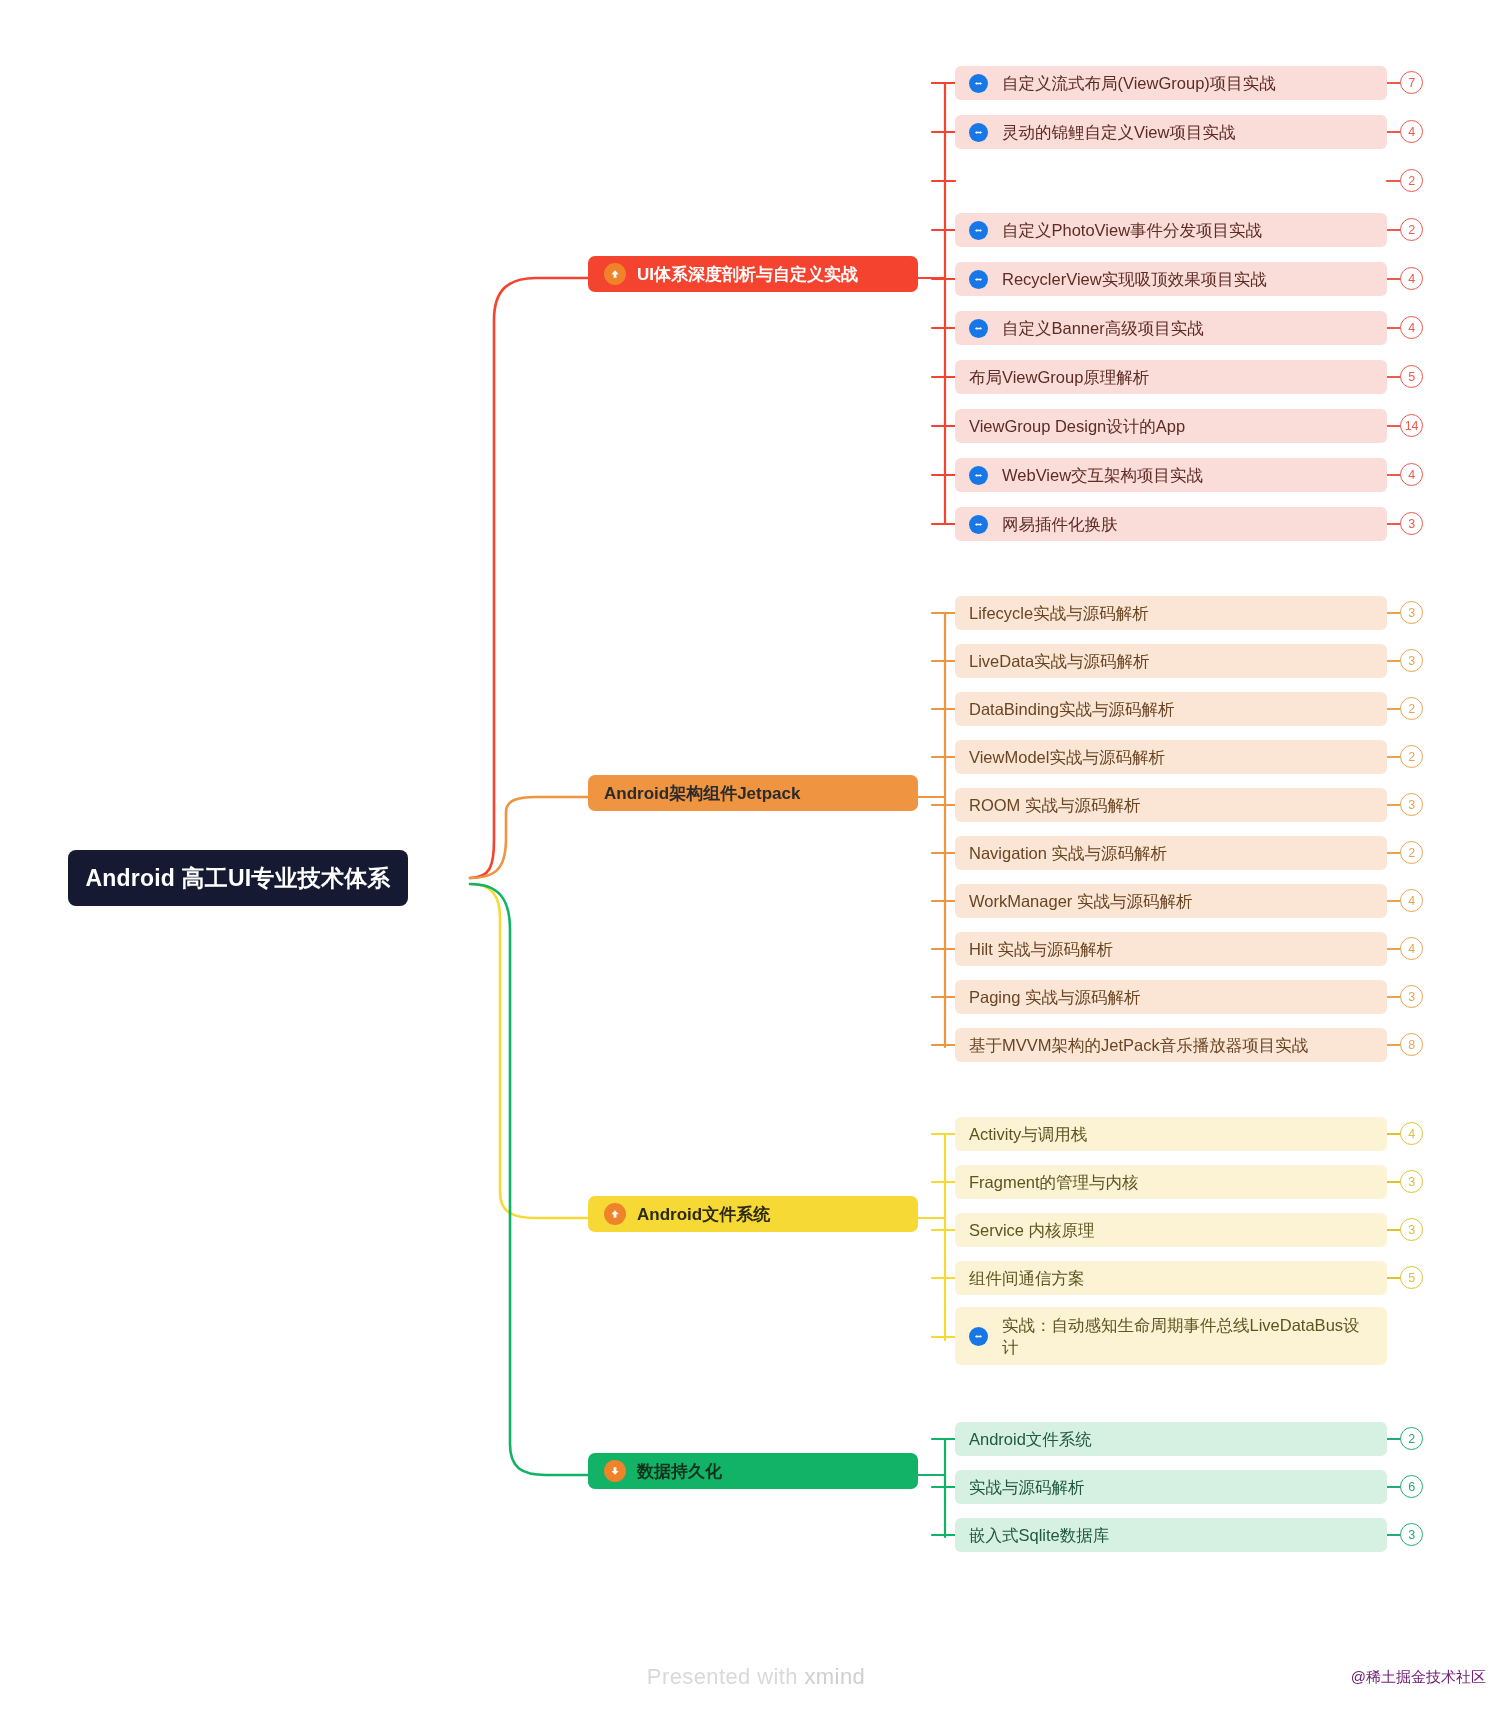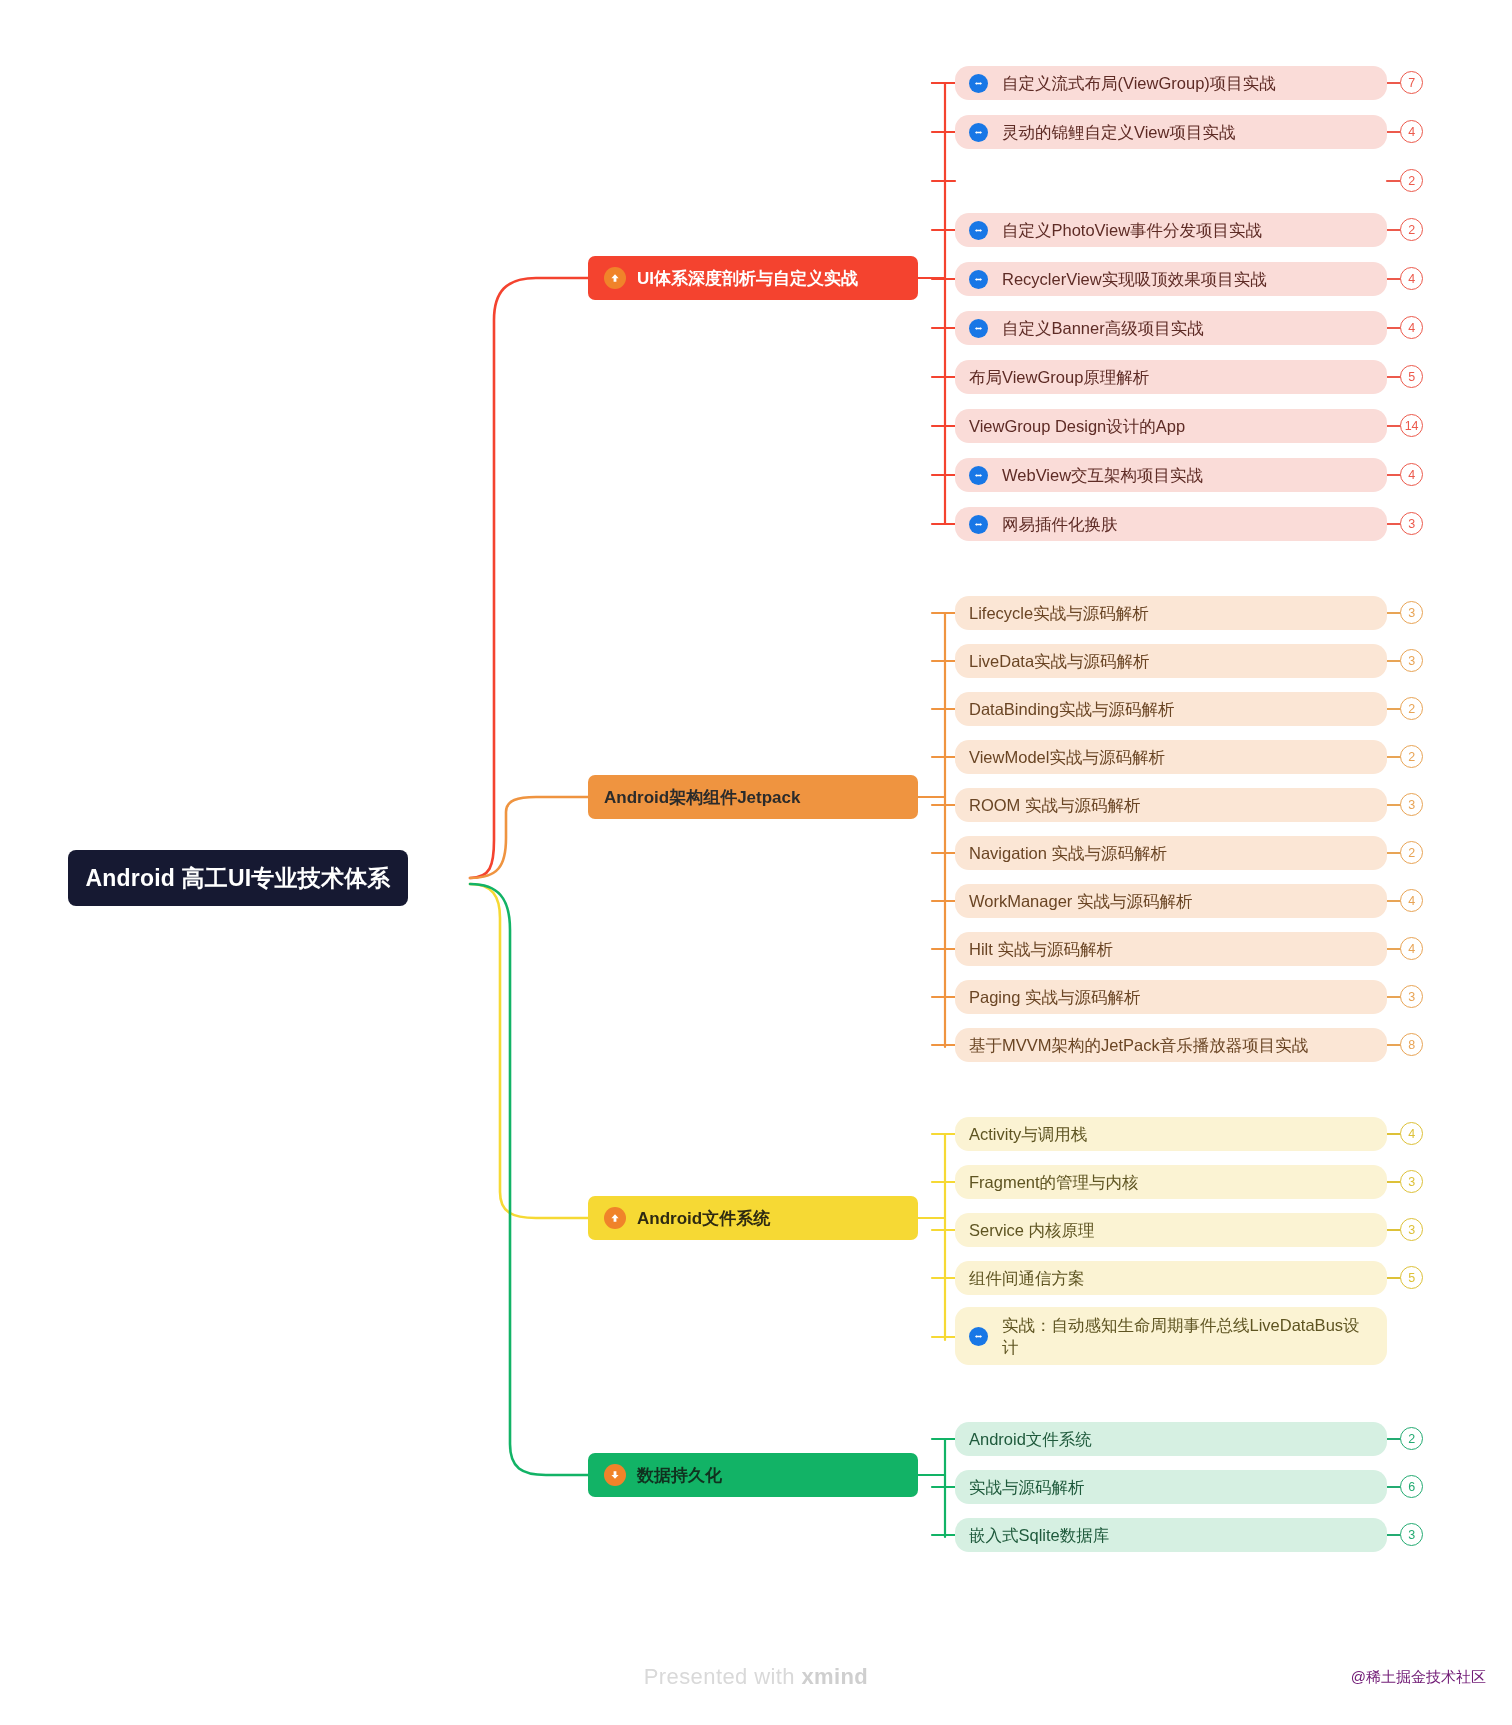--- a/index.html
+++ b/index.html
@@ -34,21 +34,21 @@
     color: #ffffff;
     font-size: 23px;
     font-weight: 700;
     letter-spacing: .2px;
     white-space: nowrap;
   }
 
   
   .branch {
     position: absolute;
-    height: 44px;
+    height: 36px;
     border-radius: 7px;
     display: flex; align-items: center;
     padding: 0 16px;
     font-size: 17px;
     font-weight: 700;
     white-space: nowrap;
   }
   .branch .btxt { line-height: 1; }
 
   .branch-ui      { left: 588px; top: 256px;  width: 330px; background: #f4432f; color: #ffffff; }
@@ -65,21 +65,21 @@
     flex: 0 0 22px;
   }
   .arrow-ico svg { display: block; }
 
   
   .leaf {
     position: absolute;
     left: 955px;
     width: 432px;
     min-height: 34px;
-    border-radius: 14px;
+    border-radius: 6px;
     display: flex; align-items: center;
     padding: 5px 14px;
     font-size: 16.5px;
     line-height: 1.35;
   }
   .leaf .ltxt { flex: 1 1 auto; }
 
   .leaf-red    { background: #fadcd8; color: #5e2b25; }
   .leaf-orange { background: #fbe6d5; color: #6a4524; }
   .leaf-yellow { background: #fbf3d3; color: #5e5421; }
@@ -115,21 +115,21 @@
   
   .xmind-credit {
     position: absolute;
     left: 0; right: 0;
     top: 1664px;
     text-align: center;
     font-size: 22px;
     color: #d9d9d9;
     letter-spacing: .4px;
   }
-  .xmind-credit b { color: #cfcfcf; font-weight: 700; }
+  .xmind-credit b { color: #cfcfcf; font-weight: 400; }
   .watermark {
     position: absolute;
     right: 26px; top: 1668px;
     font-size: 15px;
     color: #701a75;
   }
 </style>
 </head>
 <body>
 

